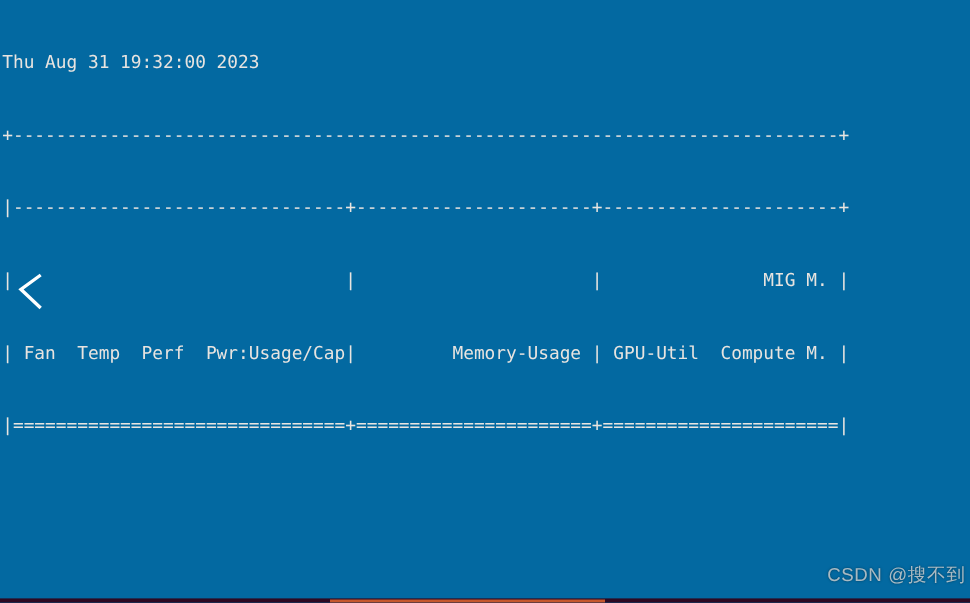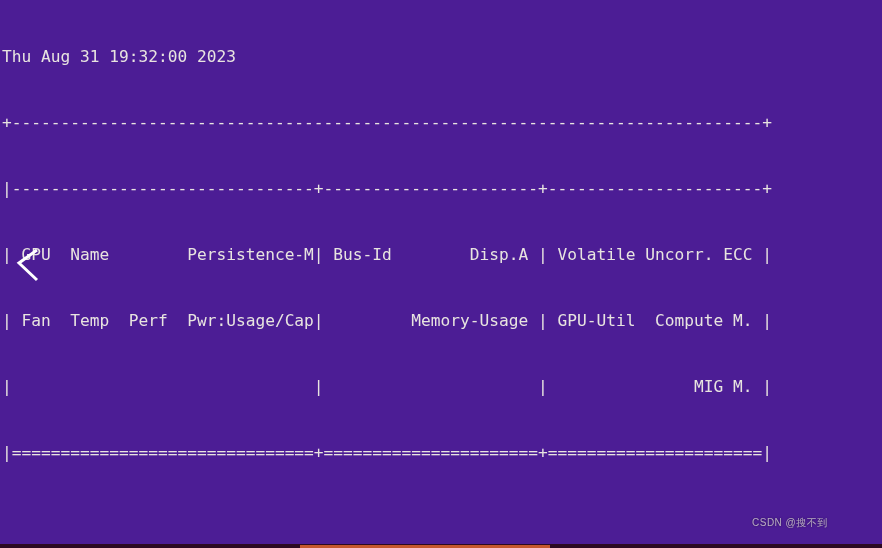--- a/index.html
+++ b/index.html
@@ -4,21 +4,21 @@
 <style>
   html, body {
     margin: 0;
     padding: 0;
     background: #2d0922;
   }
   #terminal {
     position: relative;
     width: 882px;
     height: 548px;
-    background: #4c1d95;
+    background: #0369a1;
     overflow: hidden;
     font-family: "DejaVu Sans Mono", "Liberation Mono", monospace;
     font-size: 16.2px;
     line-height: 22px;
     color: #e8e4e0;
     letter-spacing: 0px;
     -webkit-font-smoothing: antialiased;
   }
   #screen {
     position: absolute;
@@ -40,21 +40,21 @@
     width: 26px;
     height: 38px;
     pointer-events: none;
   }
   
   #watermark {
     position: absolute;
     left: 752px;
     top: 512px;
     font-family: "Liberation Sans", sans-serif;
-    font-size: 10px;
+    font-size: 17px;
     color: rgba(233, 228, 226, 0.72);
     letter-spacing: 0.5px;
     white-space: nowrap;
     pointer-events: none;
     text-shadow: 0 0 2px rgba(0,0,0,0.5);
   }
   #bottom-strip {
     position: absolute;
     left: 0;
     bottom: 0;
@@ -74,23 +74,22 @@
 </style>
 </head>
 <body>
 
 <div id="terminal">
 
   <div id="screen">
     <div class="line">Thu Aug 31 19:32:00 2023</div>
     <div class="line">+-----------------------------------------------------------------------------+</div>
     <div class="line">|-------------------------------+----------------------+----------------------+</div>
-    <div class="line">| GPU  Name        Persistence-M| Bus-Id        Disp.A | Volatile Uncorr. ECC |</div>
+    <div class="line">|                               |                      |               MIG M. |</div>
     <div class="line">| Fan  Temp  Perf  Pwr:Usage/Cap|         Memory-Usage | GPU-Util  Compute M. |</div>
-    <div class="line">|                               |                      |               MIG M. |</div>
     <div class="line">|===============================+======================+======================|</div>
     
     
     
     
     
     
     
     
     

